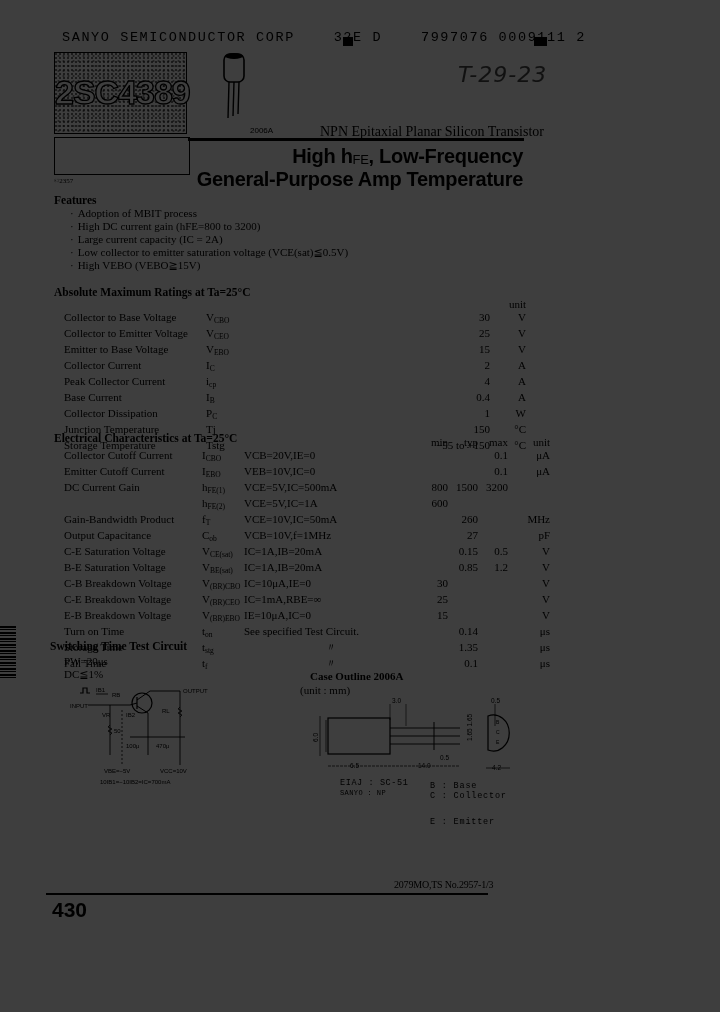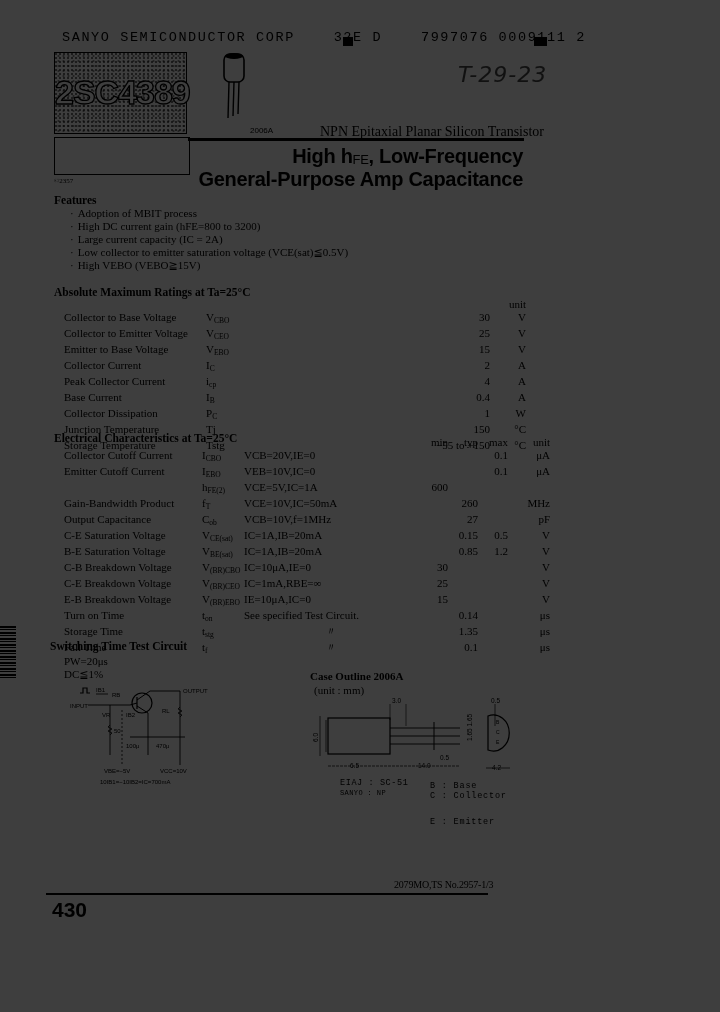--- a/index.html
+++ b/index.html
@@ -67,21 +67,21 @@
   #ec-table td.cond { width: 174px; }
   #ec-table td.n { width: 30px; text-align: right; }
   #ec-table td.unit { width: 42px; text-align: right; }
 
   #sw-title { left: 50px; top: 640px; }
   #sw-pw { left: 64px; top: 655px; }
   #sw-dc { left: 64px; top: 668px; }
   #sw-circuit { left: 70px; top: 685px; width: 180px; height: 100px; }
 
   #case-title { left: 310px; top: 670px; }
-  #case-unit { left: 314px; top: 684px; text-align: right; }
+  #case-unit { left: 300px; top: 684px; text-align: right; }
   #case-drawing { left: 310px; top: 698px; width: 210px; height: 82px; }
   #case-eiaj { left: 340px; top: 778px; font-size: 8.5px; letter-spacing: .6px; }
   #case-sanyo { left: 340px; top: 789px; font-size: 7px; letter-spacing: .4px; }
   .pin { font-size: 8.5px; letter-spacing: .8px; }
   #pin-b { left: 430px; top: 781px; }
   #pin-c { left: 430px; top: 791px; }
   #pin-e { left: 430px; top: 801px; margin-top: 16px; }
 
   #doc-ref { left: 394px; top: 879px; font-size: 10px; letter-spacing: -.2px; }
   #footer-rule { left: 46px; top: 893px; width: 442px; height: 2px; background:#000; }
@@ -109,21 +109,21 @@
   <ellipse cx="14" cy="6" rx="9" ry="3" fill="#000"></ellipse>
   <line x1="9" y1="32" x2="8" y2="68" stroke="#000" stroke-width="1.4"></line>
   <line x1="14" y1="32" x2="13" y2="66" stroke="#000" stroke-width="1.4"></line>
   <line x1="19" y1="32" x2="18" y2="64" stroke="#000" stroke-width="1.4"></line>
 </svg>
 <div id="pkg-code" class="abs">2006A</div>
 <div id="subtitle" class="abs">NPN Epitaxial Planar Silicon Transistor</div>
 <div id="subtitle-rule" class="abs"></div>
 
 <div id="title1" class="abs"><span>High h</span><sub>FE</sub><span>, Low-Frequency</span></div>
-<div id="title2" class="abs">General-Purpose Amp Capacitance</div>
+<div id="title2" class="abs">General-Purpose Amp Temperature</div>
 
 <div id="features" class="abs">
   <div class="sec-title">Features</div>
   <ul>
     <li>Adoption of MBIT process</li>
     <li>High DC current gain (hFE=800 to 3200)</li>
     <li>Large current capacity (IC = 2A)</li>
     <li>Low collector to emitter saturation voltage (VCE(sat)≦0.5V)</li>
     <li>High VEBO (VEBO≧15V)</li>
   </ul>
@@ -217,20 +217,29 @@
         <td class="unit">μA</td>
       </tr>
   <tr>
         <td class="p">Emitter Cutoff Current</td>
         <td class="sym"><span>I</span><sub class="s">EBO</sub></td>
         <td class="cond">VEB=10V,IC=0</td>
         <td class="n"></td>
         <td class="n"></td>
         <td class="n">0.1</td>
         <td class="unit">μA</td>
+      </tr>
+  <tr>
+        <td class="p">DC Current Gain</td>
+        <td class="sym"><span>h</span><sub class="s">FE(1)</sub></td>
+        <td class="cond">VCE=5V,IC=500mA</td>
+        <td class="n">800</td>
+        <td class="n">1500</td>
+        <td class="n">3200</td>
+        <td class="unit"></td>
       </tr>
   <tr>
         <td class="p"></td>
         <td class="sym"><span>h</span><sub class="s">FE(2)</sub></td>
         <td class="cond">VCE=5V,IC=1A</td>
         <td class="n">600</td>
         <td class="n"></td>
         <td class="n"></td>
         <td class="unit"></td>
       </tr>

